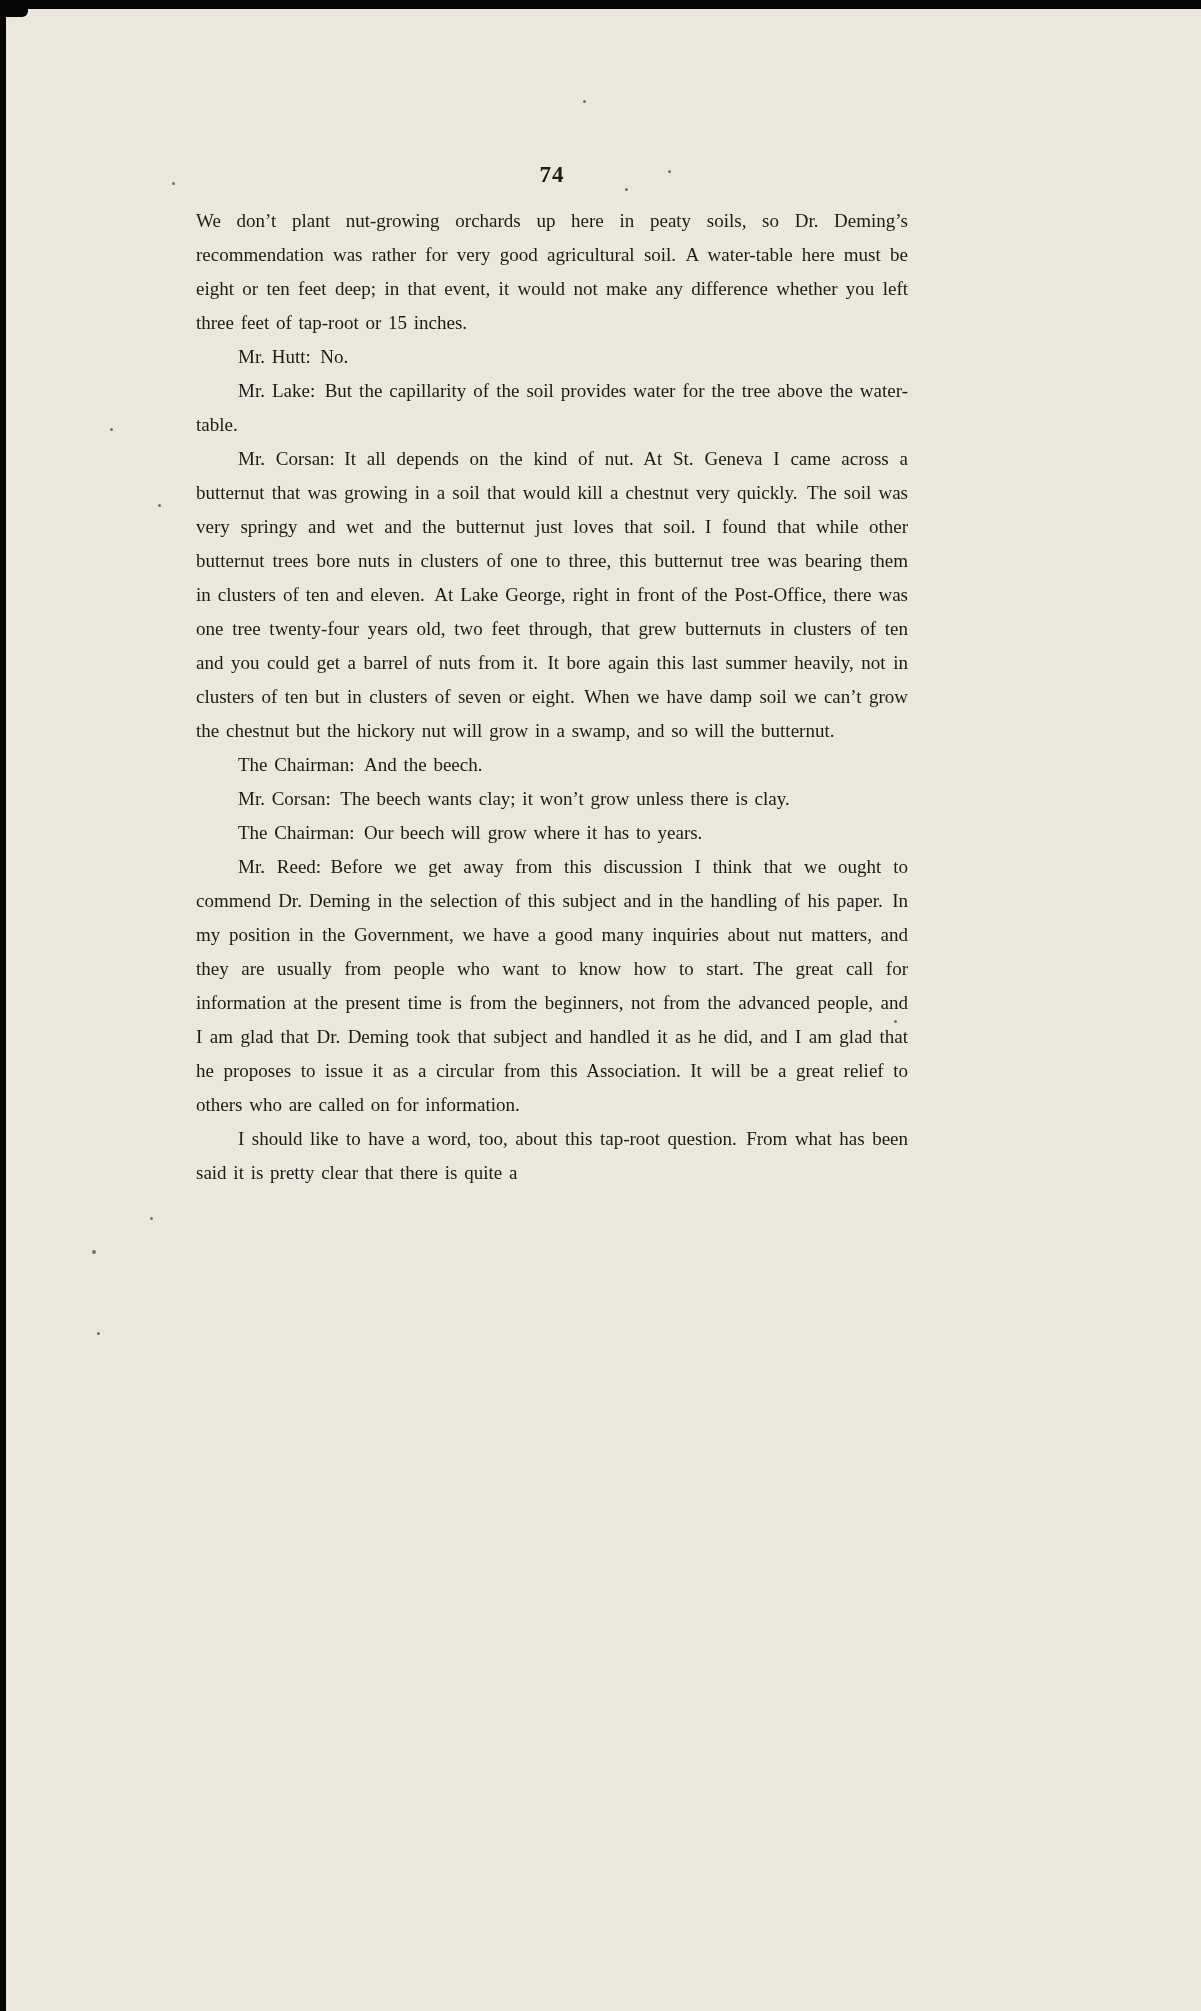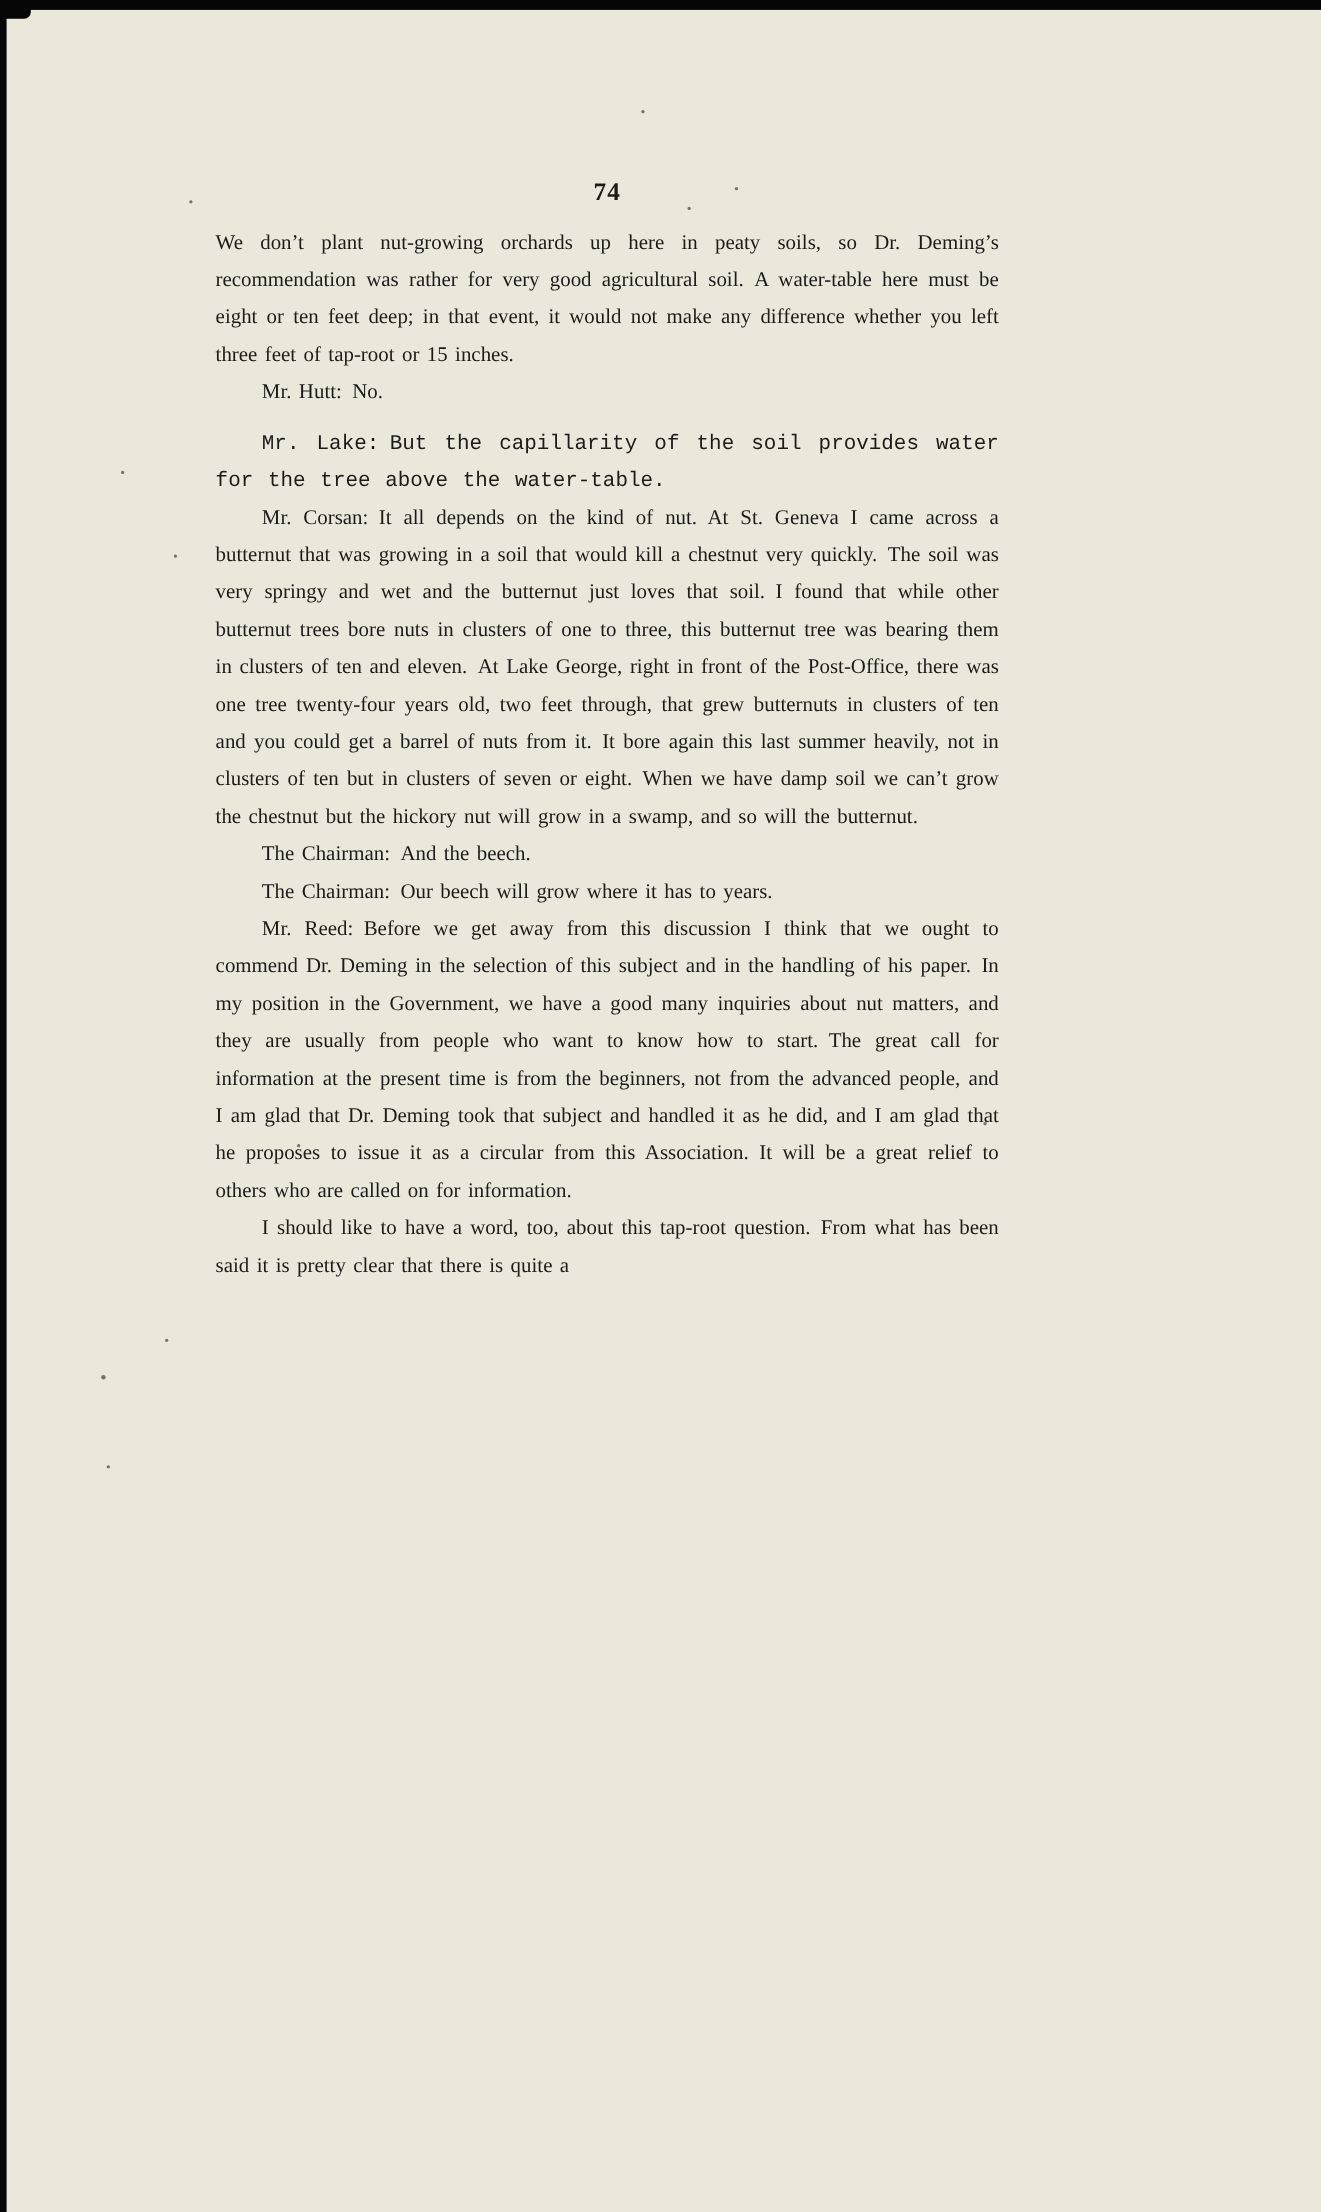--- a/index.html
+++ b/index.html
@@ -44,21 +44,21 @@
   }
   .para {
     margin: 0;
     font-size: 19px;
     line-height: 34px;
     text-align: justify;
     text-indent: 42px;
     word-spacing: 2px;
   }
   .para.no-indent { text-indent: 0; }
-  .para.gap-before { margin-top: 12px; font-family: Liberation Mono, monospace; }
+  .para.gap-before { margin-top: 0; }
   .speck {
     position: absolute;
     background: #4b4a43;
     border-radius: 50%;
     opacity: 0.75;
   }
 </style>
 </head>
 <body>
 
@@ -81,18 +81,19 @@
   <div class="speck" style="left:270px;top:1040px;width:3px;height:3px;"></div>
 
   <div class="page">
     <div class="page-number">74</div>
 
     <p class="para no-indent">We don’t plant nut-growing orchards up here in peaty soils, so Dr. Deming’s recommendation was rather for very good agricultural soil. A water-table here must be eight or ten feet deep; in that event, it would not make any difference whether you left three feet of tap-root or 15 inches.</p>
     <p class="para">Mr. Hutt: No.</p>
     <p class="para gap-before">Mr. Lake: But the capillarity of the soil provides water for the tree above the water-table.</p>
     <p class="para">Mr. Corsan: It all depends on the kind of nut. At St. Geneva I came across a butternut that was growing in a soil that would kill a chestnut very quickly. The soil was very springy and wet and the butternut just loves that soil. I found that while other butternut trees bore nuts in clusters of one to three, this butternut tree was bearing them in clusters of ten and eleven. At Lake George, right in front of the Post-Office, there was one tree twenty-four years old, two feet through, that grew butternuts in clusters of ten and you could get a barrel of nuts from it. It bore again this last summer heavily, not in clusters of ten but in clusters of seven or eight. When we have damp soil we can’t grow the chestnut but the hickory nut will grow in a swamp, and so will the butternut.</p>
     <p class="para">The Chairman: And the beech.</p>
+    <p class="para">Mr. Corsan: The beech wants clay; it won’t grow unless there is clay.</p>
     <p class="para">The Chairman: Our beech will grow where it has to years.</p>
     <p class="para">Mr. Reed: Before we get away from this discussion I think that we ought to commend Dr. Deming in the selection of this subject and in the handling of his paper. In my position in the Government, we have a good many inquiries about nut matters, and they are usually from people who want to know how to start. The great call for information at the present time is from the beginners, not from the advanced people, and I am glad that Dr. Deming took that subject and handled it as he did, and I am glad that he proposes to issue it as a circular from this Association. It will be a great relief to others who are called on for information.</p>
     <p class="para">I should like to have a word, too, about this tap-root question. From what has been said it is pretty clear that there is quite a</p>
   </div>
 
 </div>
 
 </body></html>

